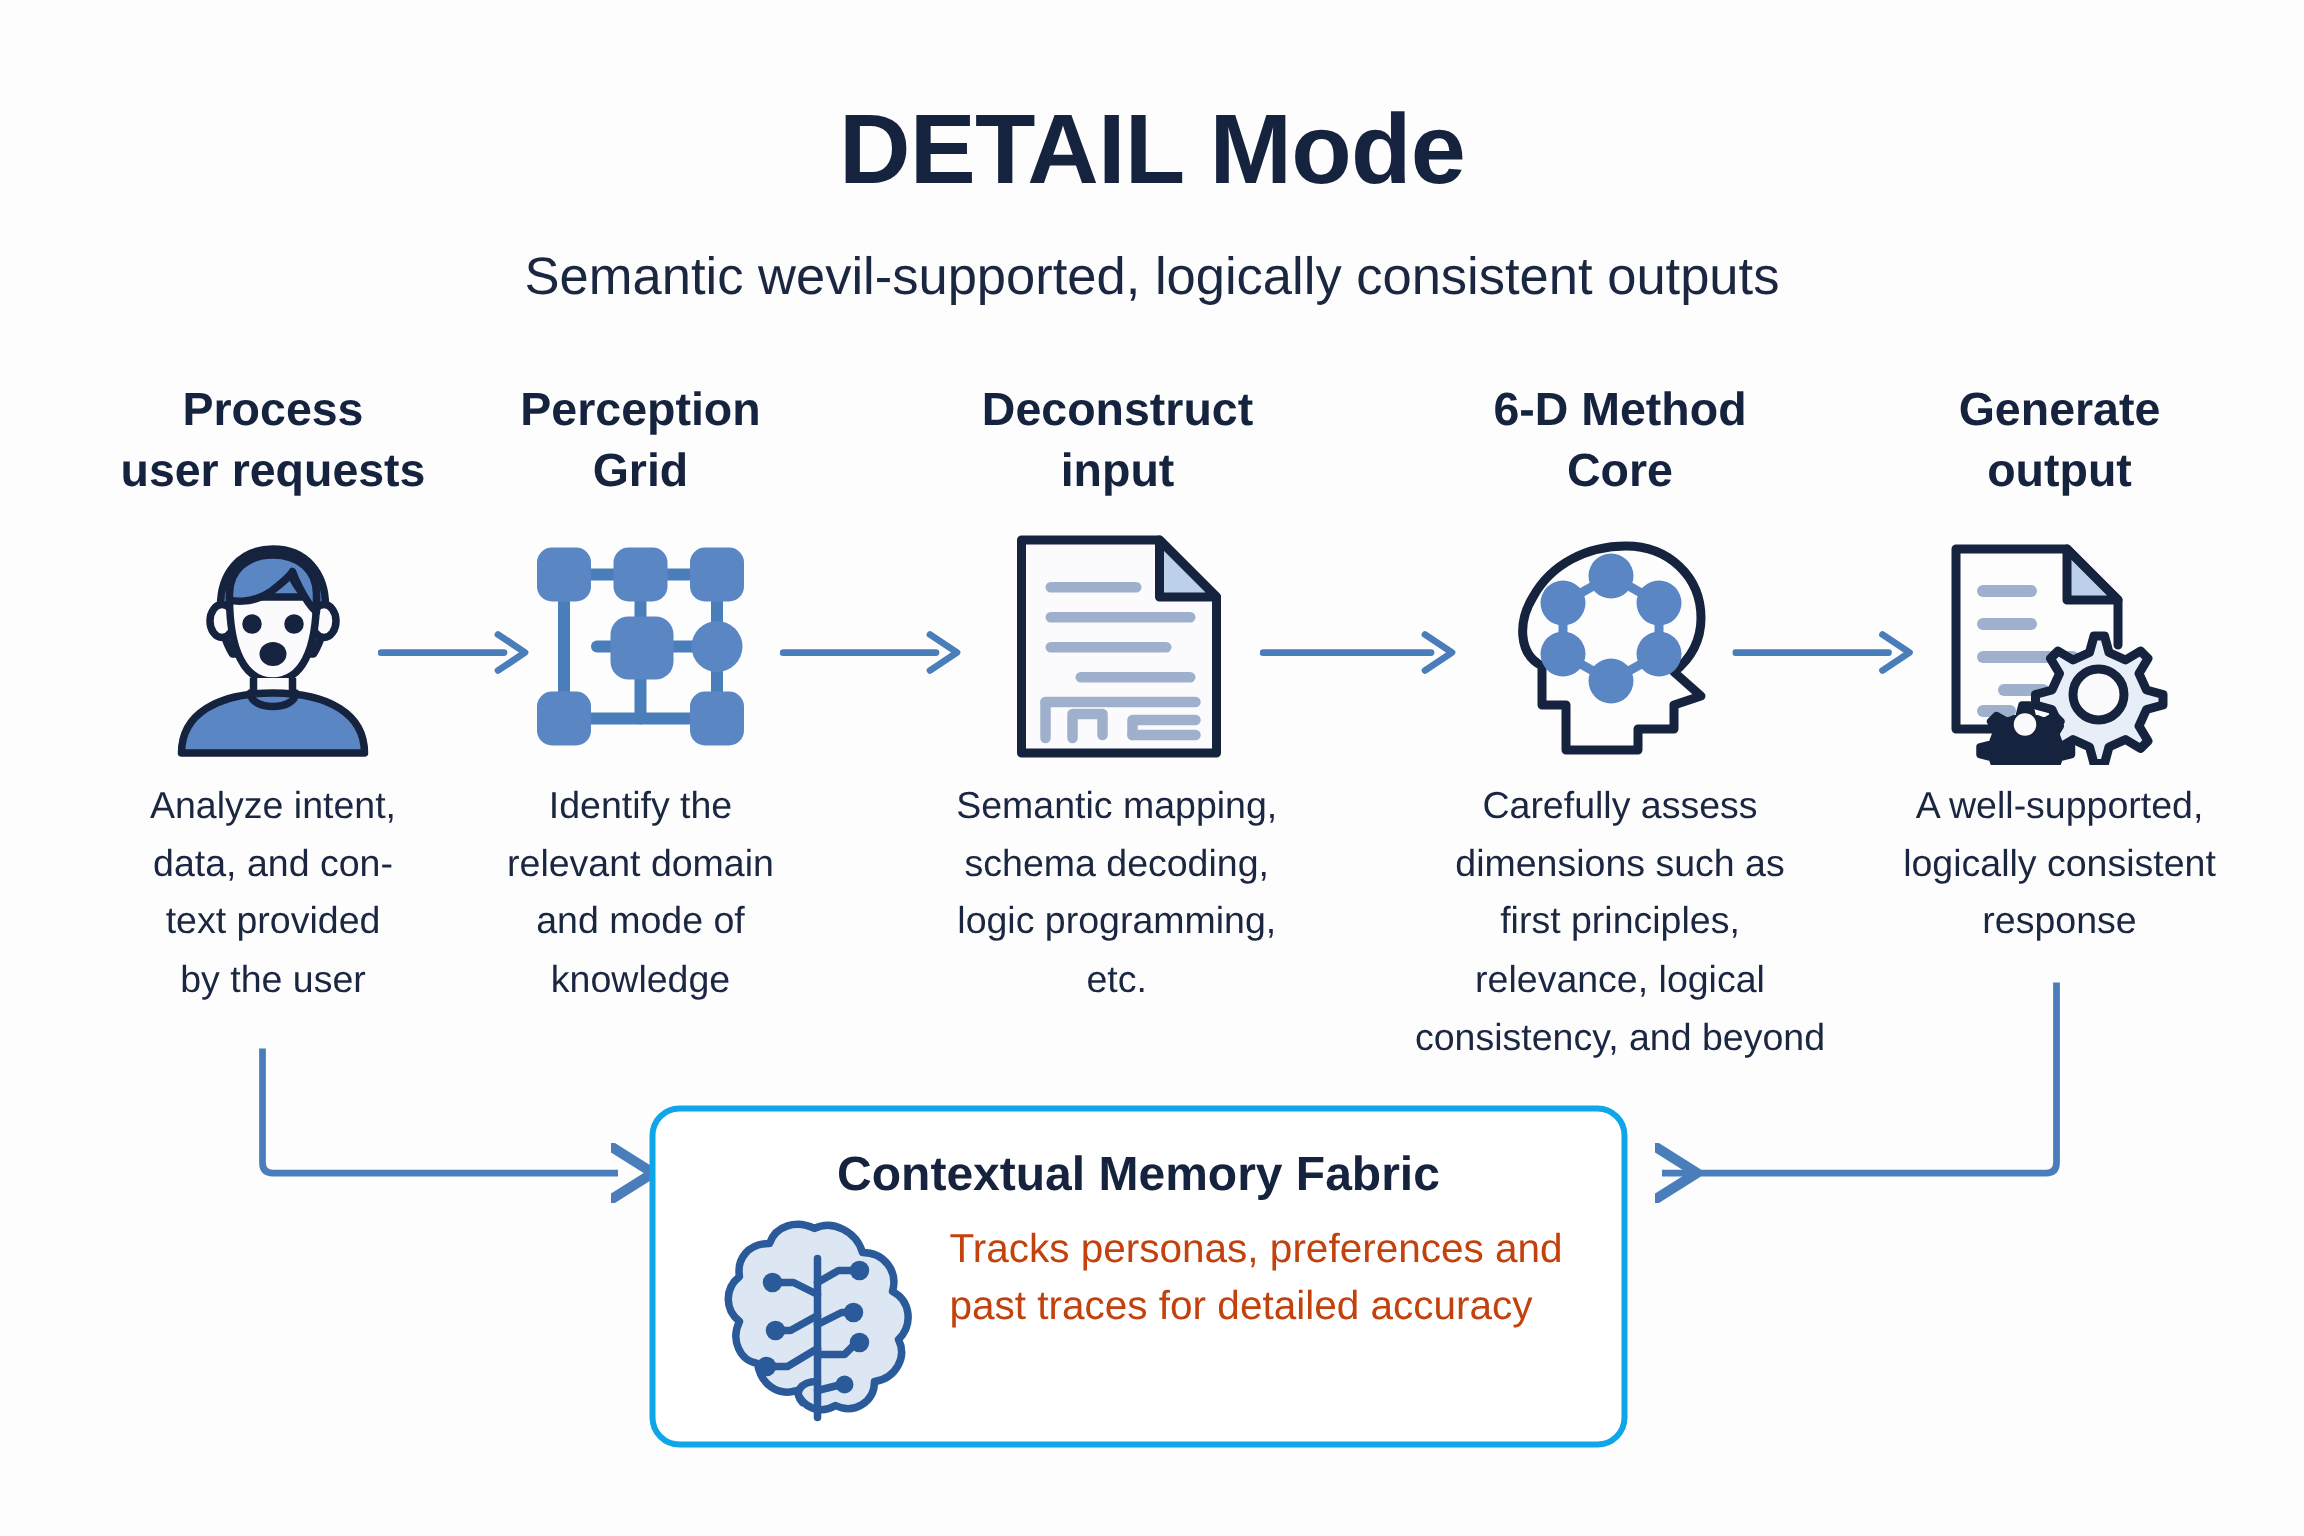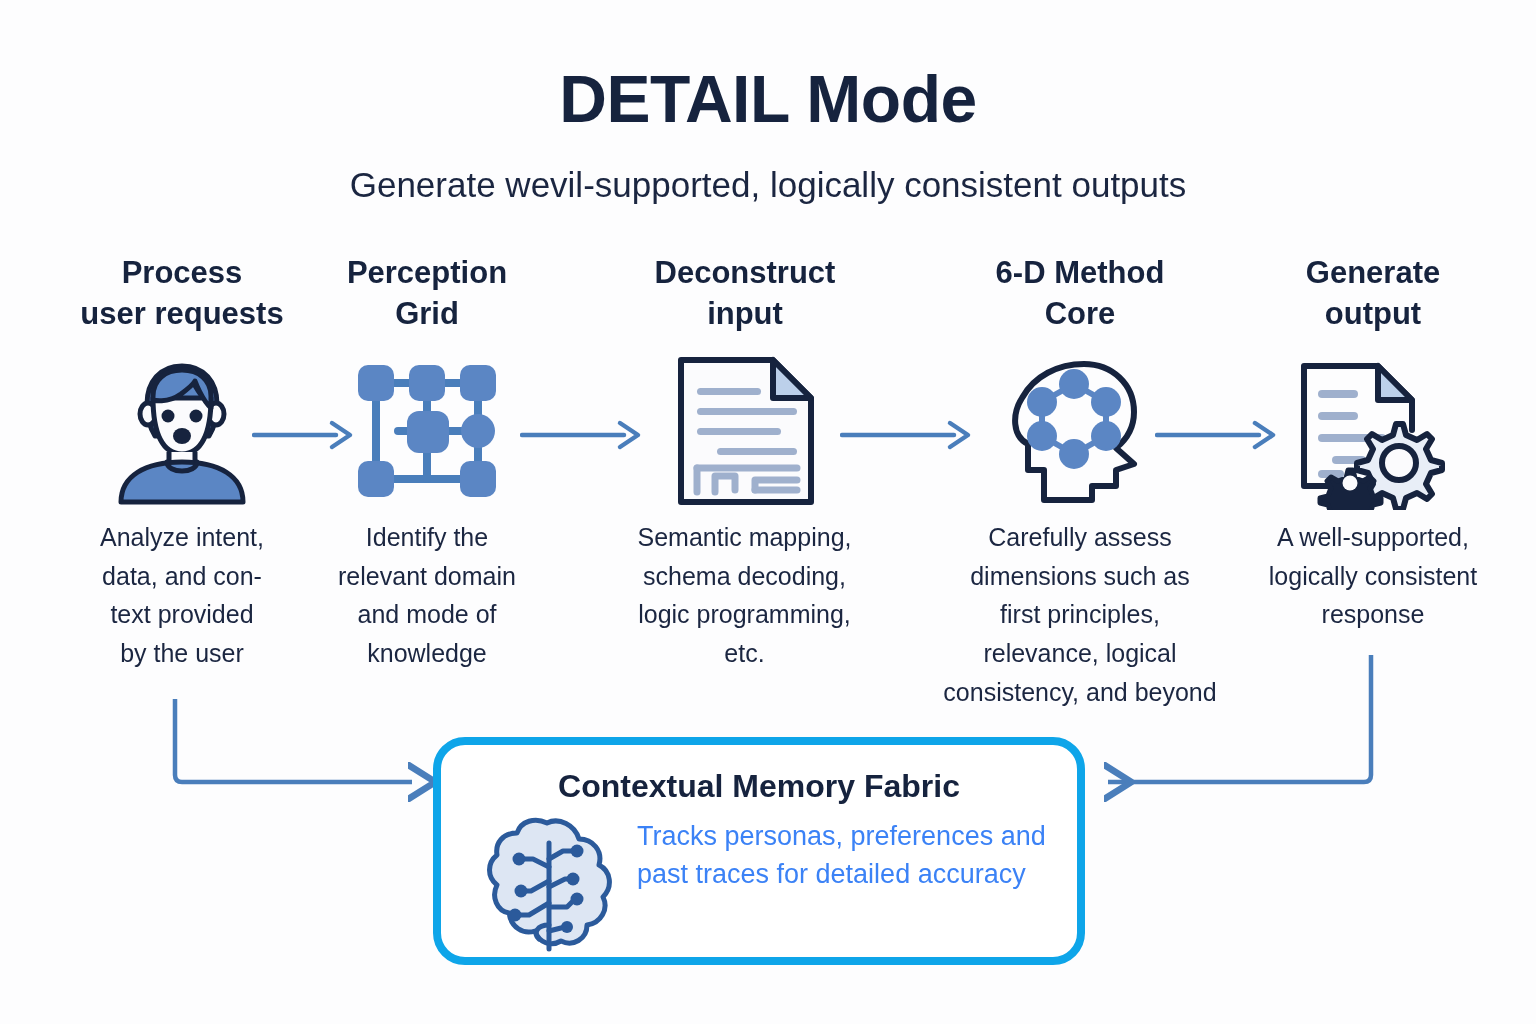--- a/index.html
+++ b/index.html
@@ -101,22 +101,22 @@
   .conn-2 { left: 840px; }
   .conn-3 { left: 1155px; }
 
   
   .memory-box {
     position: absolute;
     left: 433px;
     top: 710px;
     width: 652px;
     height: 228px;
-    border: 8px solid #0ea5e9;
-    border-radius: 32px;
+    border: 4px solid #0ea5e9;
+    border-radius: 20px;
     background: #ffffff;
     box-sizing: border-box;
   }
   .memory-title {
     text-align: center;
     font-size: 32px;
     font-weight: bold;
     color: #16233e;
     margin-top: 23px;
   }
@@ -127,42 +127,42 @@
     padding-left: 44px;
   }
   .memory-icon {
     flex: 0 0 auto;
     width: 130px;
     margin-top: 2px;
   }
   .memory-text {
     font-size: 27px;
     line-height: 1.42;
-    color: #3b82f6;
+    color: #c2410c;
     margin-left: 22px;
     margin-top: 4px;
     max-width: 420px;
   }
 
   .feedback-svg {
     position: absolute;
     left: 0;
     top: 0;
     width: 1536px;
     height: 1024px;
     pointer-events: none;
   }
 </style>
 </head>
 <body>
 
 <div class="canvas">
 
   <div class="title">DETAIL Mode</div>
-  <div class="subtitle">Generate wevil-supported, logically consistent outputs</div>
+  <div class="subtitle">Semantic wevil-supported, logically consistent outputs</div>
 
   <svg class="feedback-svg" viewBox="0 0 1536 1024">
     <defs>
       <marker id="arrR" markerWidth="9" markerHeight="9" refX="1" refY="4.5" orient="auto">
         <path d="M0,0.6 L6.2,4.5 L0,8.4" fill="none" stroke="#4a7ebb" stroke-width="1.5" stroke-linecap="round" stroke-linejoin="round"></path>
       </marker>
       <marker id="arrL" markerWidth="9" markerHeight="9" refX="8" refY="4.5" orient="auto">
         <path d="M9,0.6 L2.8,4.5 L9,8.4" fill="none" stroke="#4a7ebb" stroke-width="1.5" stroke-linecap="round" stroke-linejoin="round"></path>
       </marker>
     </defs>

